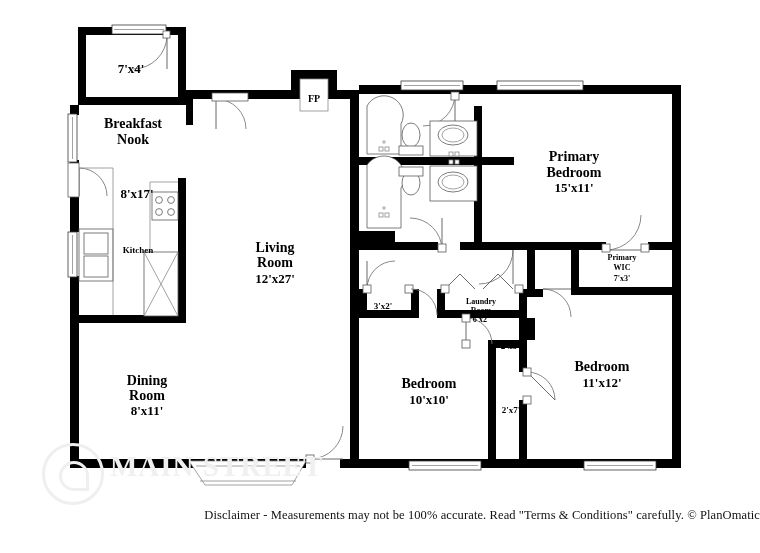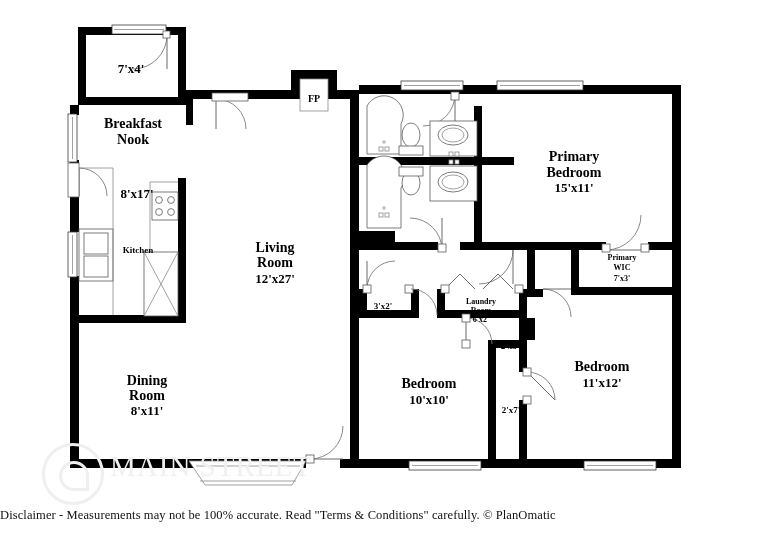--- a/index.html
+++ b/index.html
@@ -44,21 +44,21 @@
   .fixture-gray { stroke: #8a8a8a; stroke-width: 0.8; fill: #ffffff; }
   .door-arc { stroke: #7a7a7a; stroke-width: 0.9; fill: none; }
   .door-leaf { stroke: #6a6a6a; stroke-width: 1.0; fill: none; }
   .win { fill: #ffffff; stroke: #3a3a3a; stroke-width: 0.8; }
   .win-inner { fill: none; stroke: #7a7a7a; stroke-width: 0.7; }
   .disclaimer {
     position: absolute;
     left: 0;
     top: 508px;
     width: 760px;
-    text-align: left;
+    text-align: right;
     font-family: "Liberation Serif", "DejaVu Serif", serif;
     font-size: 12.5px;
     color: #111111;
     letter-spacing: 0.1px;
   }
   .watermark {
     position: absolute;
     left: 42px;
     top: 441px;
     width: 300px;
@@ -85,20 +85,21 @@
     border-radius: 50% 50% 0 50%;
     box-sizing: border-box;
   }
   .wm-text {
     position: absolute;
     left: 68px;
     top: 10px;
     font-family: "Liberation Serif", "DejaVu Serif", serif;
     color: #f0f0f0;
     line-height: 1.05;
+    font-weight: bold;
   }
   .wm-line1 { font-size: 29px; letter-spacing: 1px; }
   .wm-line2 { font-size: 25px; letter-spacing: 3px; }
 </style>
 </head>
 <body>
 
 <div id="floorplan-root">
 
   <svg class="plan" viewBox="0 0 760 553" xmlns="http://www.w3.org/2000/svg">

